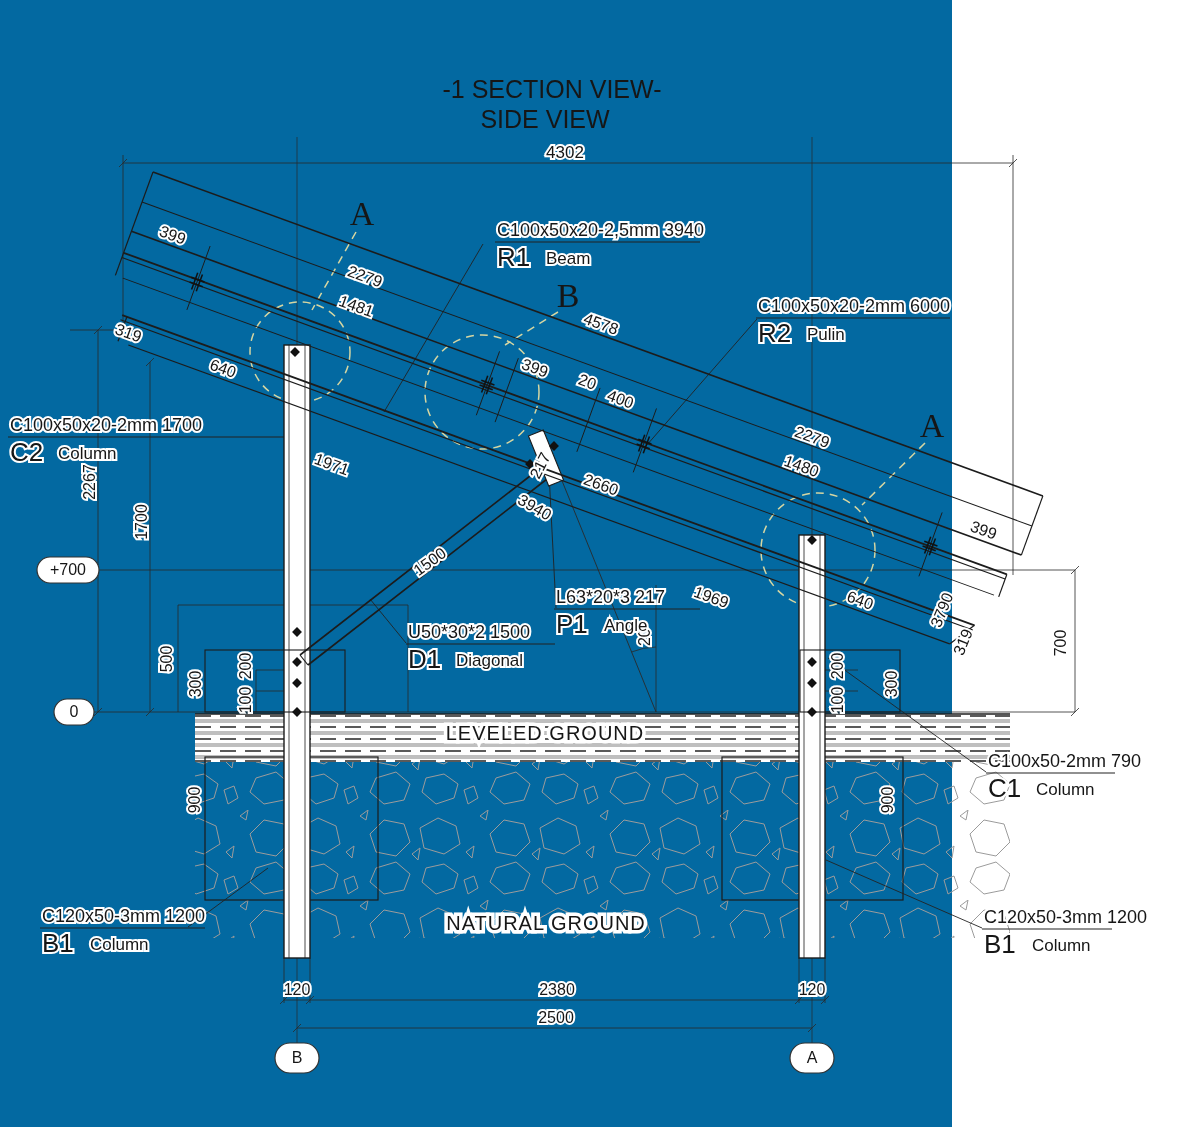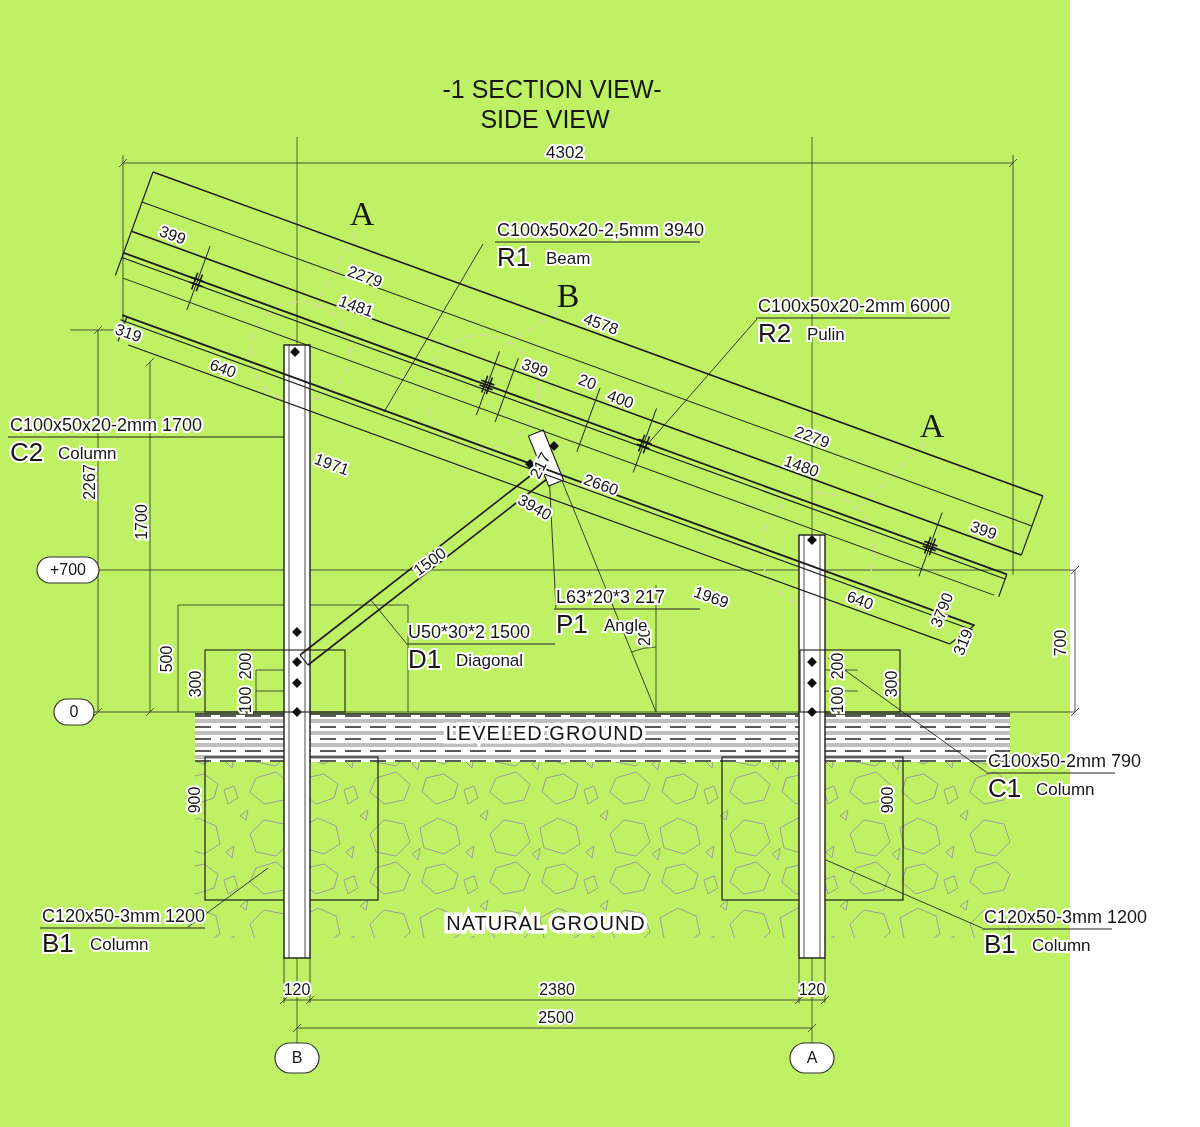--- a/index.html
+++ b/index.html
@@ -1,16 +1,16 @@
 <!DOCTYPE html>
 <html><head>
 <meta charset="utf-8">
 <style>
   html,body{margin:0;padding:0;background:#fff;}
-  .stage{width:1070px;height:1127px;position:relative;background:#bef264;font-family:"Liberation Sans",sans-serif;}
+  .stage{width:952px;height:1127px;position:relative;background:#0369a1;font-family:"Liberation Sans",sans-serif;}
   svg text{font-family:"Liberation Sans",sans-serif;fill:#161616;}
   .dim{font-size:16px;paint-order:stroke;stroke:#fff;stroke-width:4px;}
   .dim-big{font-size:17px;paint-order:stroke;stroke:#fff;stroke-width:4px;}
   .spec{font-size:18px;paint-order:stroke;stroke:#fff;stroke-width:4px;}
   .tag{font-size:26px;paint-order:stroke;stroke:#fff;stroke-width:4px;}
   .desc{font-size:17px;paint-order:stroke;stroke:#fff;stroke-width:4px;}
   .title{font-size:25px;}
   .ground-label{font-size:20px;letter-spacing:1px;paint-order:stroke;stroke:#fff;stroke-width:7px;}
   .marker{font-size:34px;font-family:"Liberation Serif",serif;}
   .bubble{font-size:16px;}

